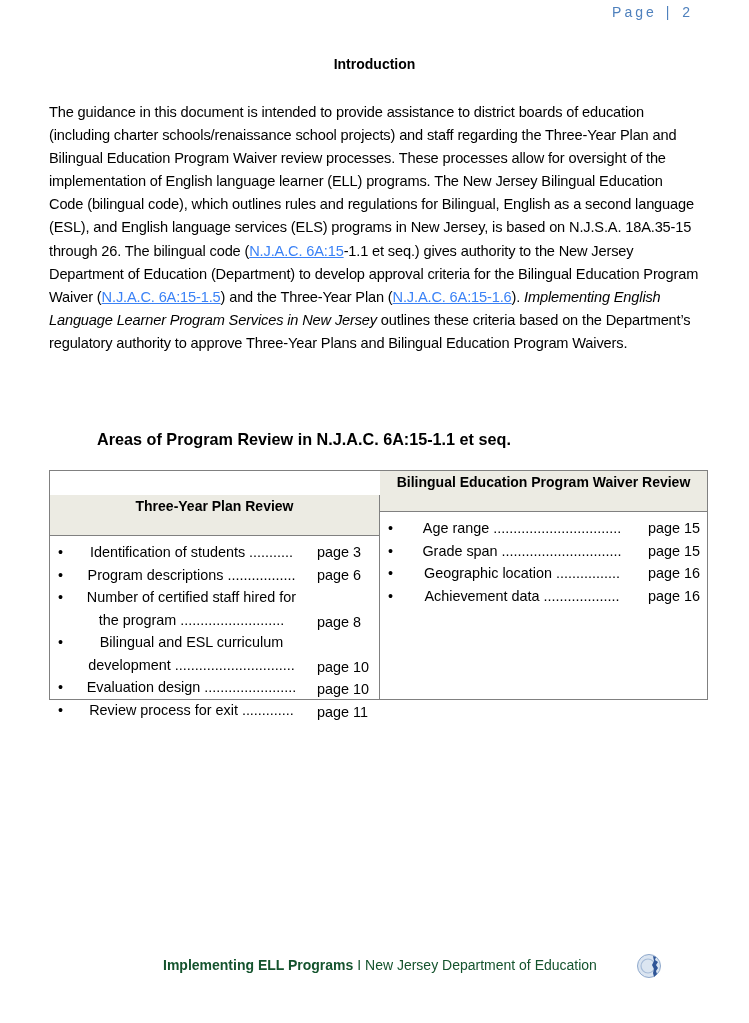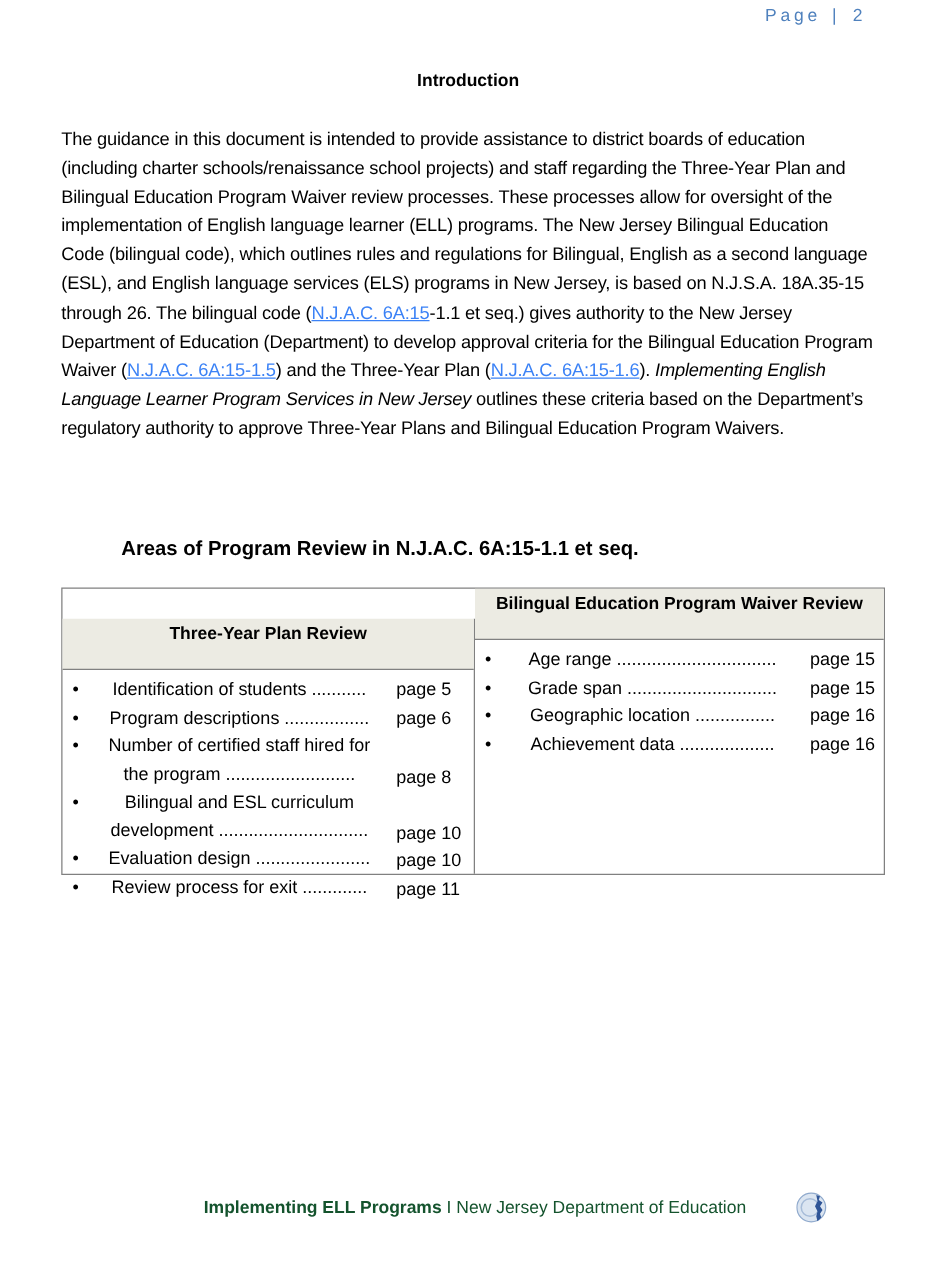--- a/index.html
+++ b/index.html
@@ -54,21 +54,21 @@
 
 <div class="table-title">Areas of Program Review in N.J.A.C. 6A:15-1.1 et seq.</div>
 
 <div class="review-table">
   <div class="col col-left">
     <div class="col-head">Three-Year Plan Review</div>
     <ul class="list">
       <li>
           <span class="bullet">•</span>
           <span class="label">Identification of students ...........</span>
-          <span class="pg">page 5</span>
+          <span class="pg">page 3</span>
         </li>
       <li>
           <span class="bullet">•</span>
           <span class="label">Program descriptions .................</span>
           <span class="pg">page 6</span>
         </li>
       <li class="two">
           <span class="bullet">•</span>
           <span class="label">Number of certified staff hired for the program ..........................</span>
           <span class="pg">page 8</span>

